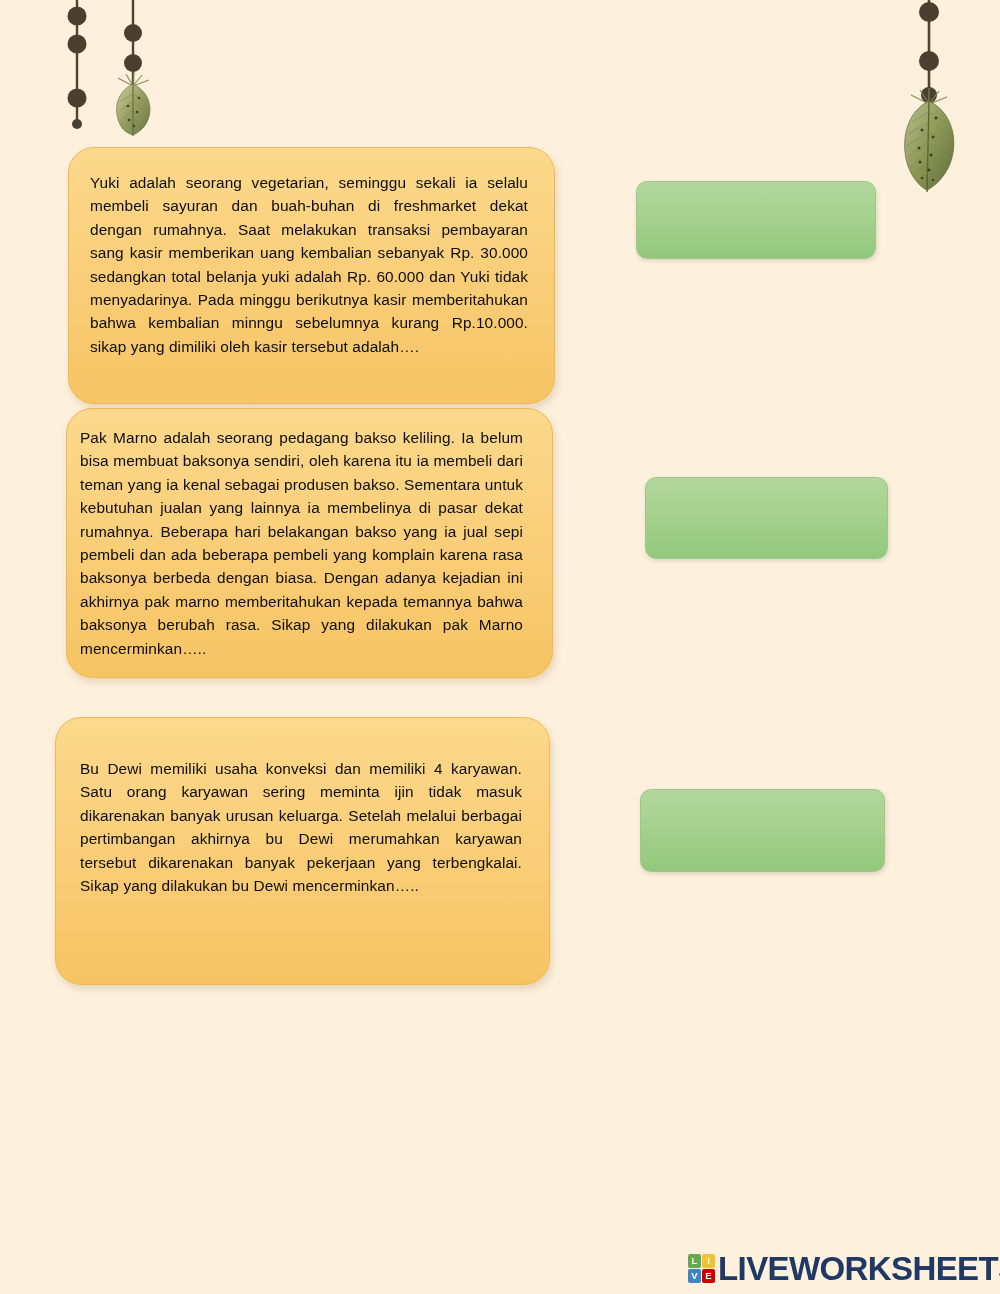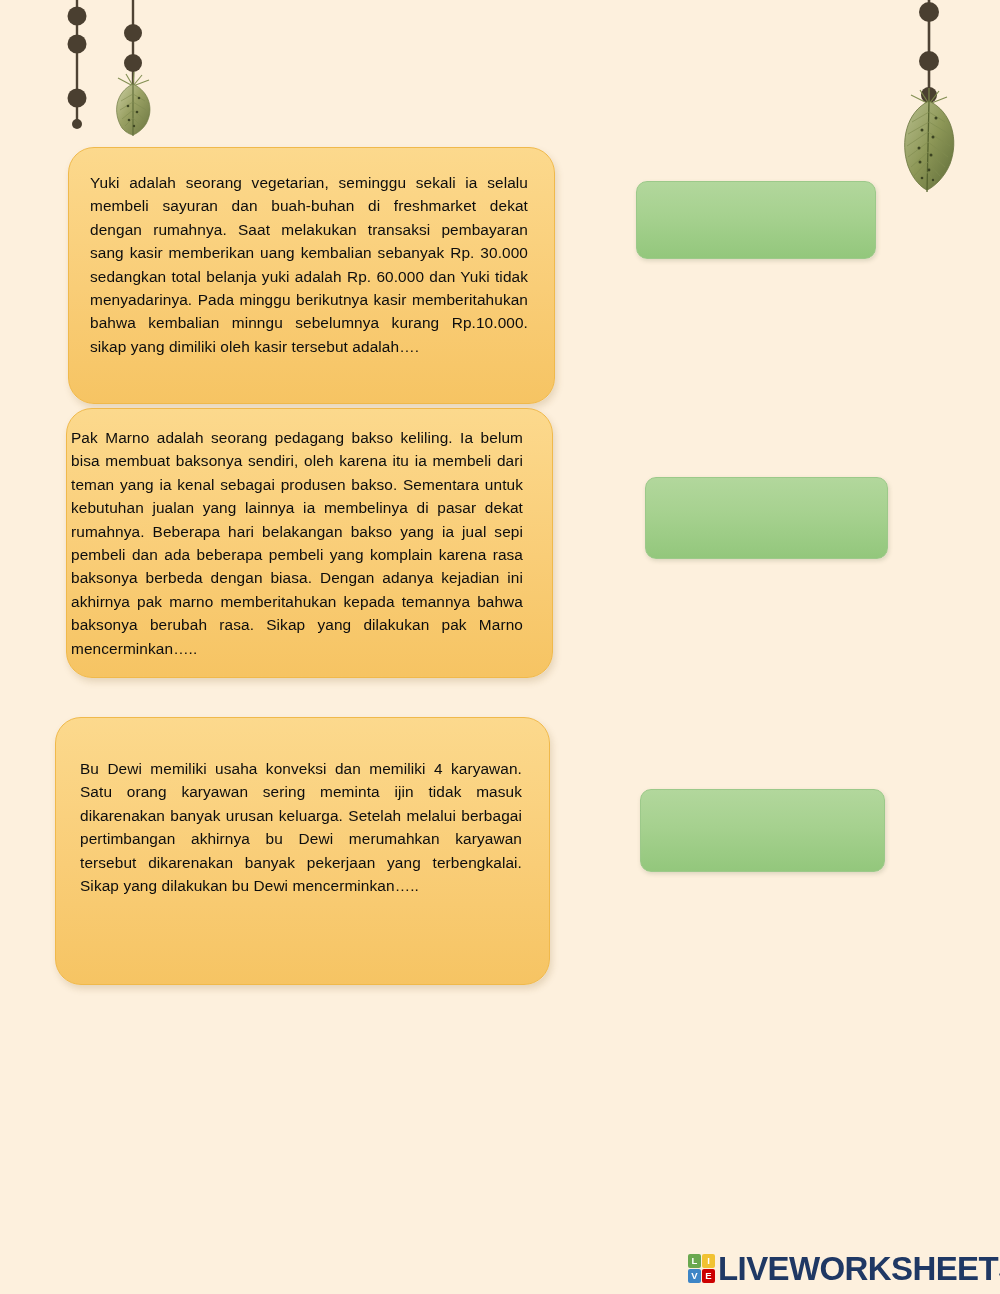--- a/index.html
+++ b/index.html
@@ -46,21 +46,21 @@
     margin: 0;
     text-align: justify;
     text-justify: inter-word;
     font-size: 15.4px;
     line-height: 23.4px;
     color: #0d0d0d;
     letter-spacing: 0.1px;
   }
 
   #qcard-1 { left: 68px;  top: 118px; width: 487px; height: 257px; padding: 23px 26px 20px 21px; margin-top: 29px; }
-  #qcard-2 { left: 66px;  top: 408px; width: 487px; height: 270px; padding: 17px 29px 20px 4px; }
+  #qcard-2 { left: 66px;  top: 408px; width: 487px; height: 270px; padding: 17px 29px 20px 13px; }
   #qcard-3 { left: 55px;  top: 717px; width: 495px; height: 268px; padding: 39px 27px 22px 24px; }
 
   
   .abox {
     position: absolute;
     box-sizing: border-box;
     background: linear-gradient(180deg, #b2d79c 0%, #a6d18f 45%, #93c77c 100%);
     border: 1px solid #9cc98a;
     border-radius: 11px;
     box-shadow: 1px 2px 4px rgba(110, 120, 80, 0.22);

